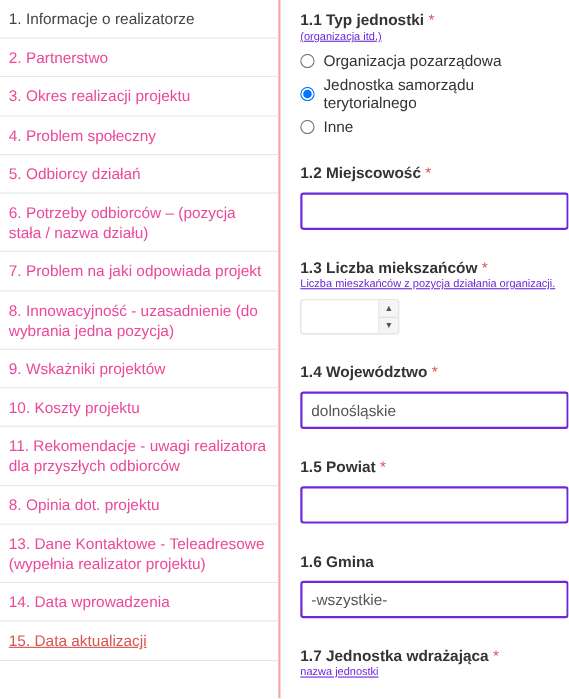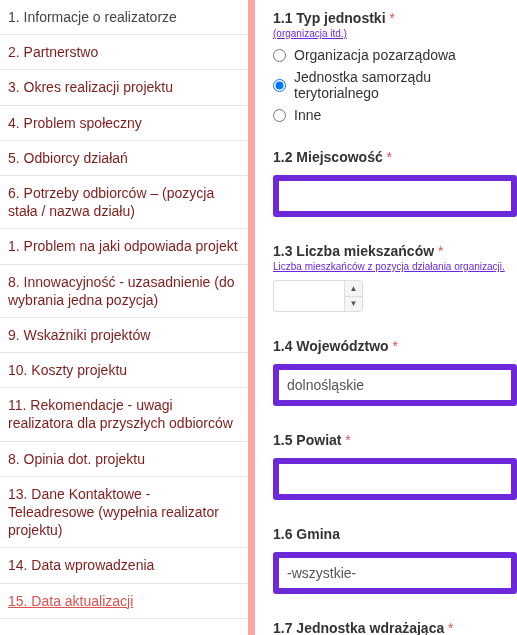--- a/index.html
+++ b/index.html
@@ -8,29 +8,29 @@
       font-size: 14px;
       color: #333;
       background: #fff;
       width: 517px;
       height: 635px;
       overflow: hidden;
       display: flex;
     }
     .sidebar {
       width: 255px;
-      border-right: 7px solid #fca5a5;
+      border-right: 2px solid #fca5a5;
       background: #fff;
     }
     .nav-item {
       display: block;
       padding: 8px 10px 8px 8px;
       border-bottom: 1px solid #e5e5e5;
       cursor: pointer;
-      color: #7f1d1d;
+      color: #ec4899;
       font-size: 14px;
       line-height: 1.3;
     }
     .nav-item.active { color: #444; }
     .nav-item.highlight { color: #d9534f; text-decoration: underline; }
     .main {
       flex: 1;
       padding: 10px 0 10px 18px;
       overflow: hidden;
     }
@@ -58,21 +58,21 @@
     .radio-row input[type="radio"] {
       margin-right: 8px;
     }
     .radio-row label {
       font-size: 14px;
       color: #333;
     }
     .text-input, .select-input {
       width: 100%;
       padding: 7px 8px;
-      border: 6px solid #6d28d9;
+      border: 2px solid #6d28d9;
       border-radius: 3px;
       font-size: 14px;
       background: #fff;
       color: #555;
     }
     .num-wrap {
       position: relative;
       width: 90px;
     }
     .num-input {
@@ -109,21 +109,21 @@
 </head>
 <body>
 
 <div class="sidebar" id="sidebar">
     <a class="nav-item active">1. Informacje o realizatorze</a>
     <a class="nav-item">2. Partnerstwo</a>
     <a class="nav-item">3. Okres realizacji projektu</a>
     <a class="nav-item">4. Problem społeczny</a>
     <a class="nav-item">5. Odbiorcy działań</a>
     <a class="nav-item">6. Potrzeby odbiorców – (pozycja stała / nazwa działu)</a>
-    <a class="nav-item">1. Problem na jaki odpowiada projekt</a>
+    <a class="nav-item">7. Problem na jaki odpowiada projekt</a>
     <a class="nav-item">8. Innowacyjność - uzasadnienie (do wybrania jedna pozycja)</a>
     <a class="nav-item">9. Wskażniki projektów</a>
     <a class="nav-item">10. Koszty projektu</a>
     <a class="nav-item">11. Rekomendacje - uwagi realizatora dla przyszłych odbiorców</a>
     <a class="nav-item">8. Opinia dot. projektu</a>
     <a class="nav-item">13. Dane Kontaktowe - Teleadresowe (wypełnia realizator projektu)</a>
     <a class="nav-item">14. Data wprowadzenia</a>
     <a class="nav-item highlight">15. Data aktualizacji</a>
   </div>
 

